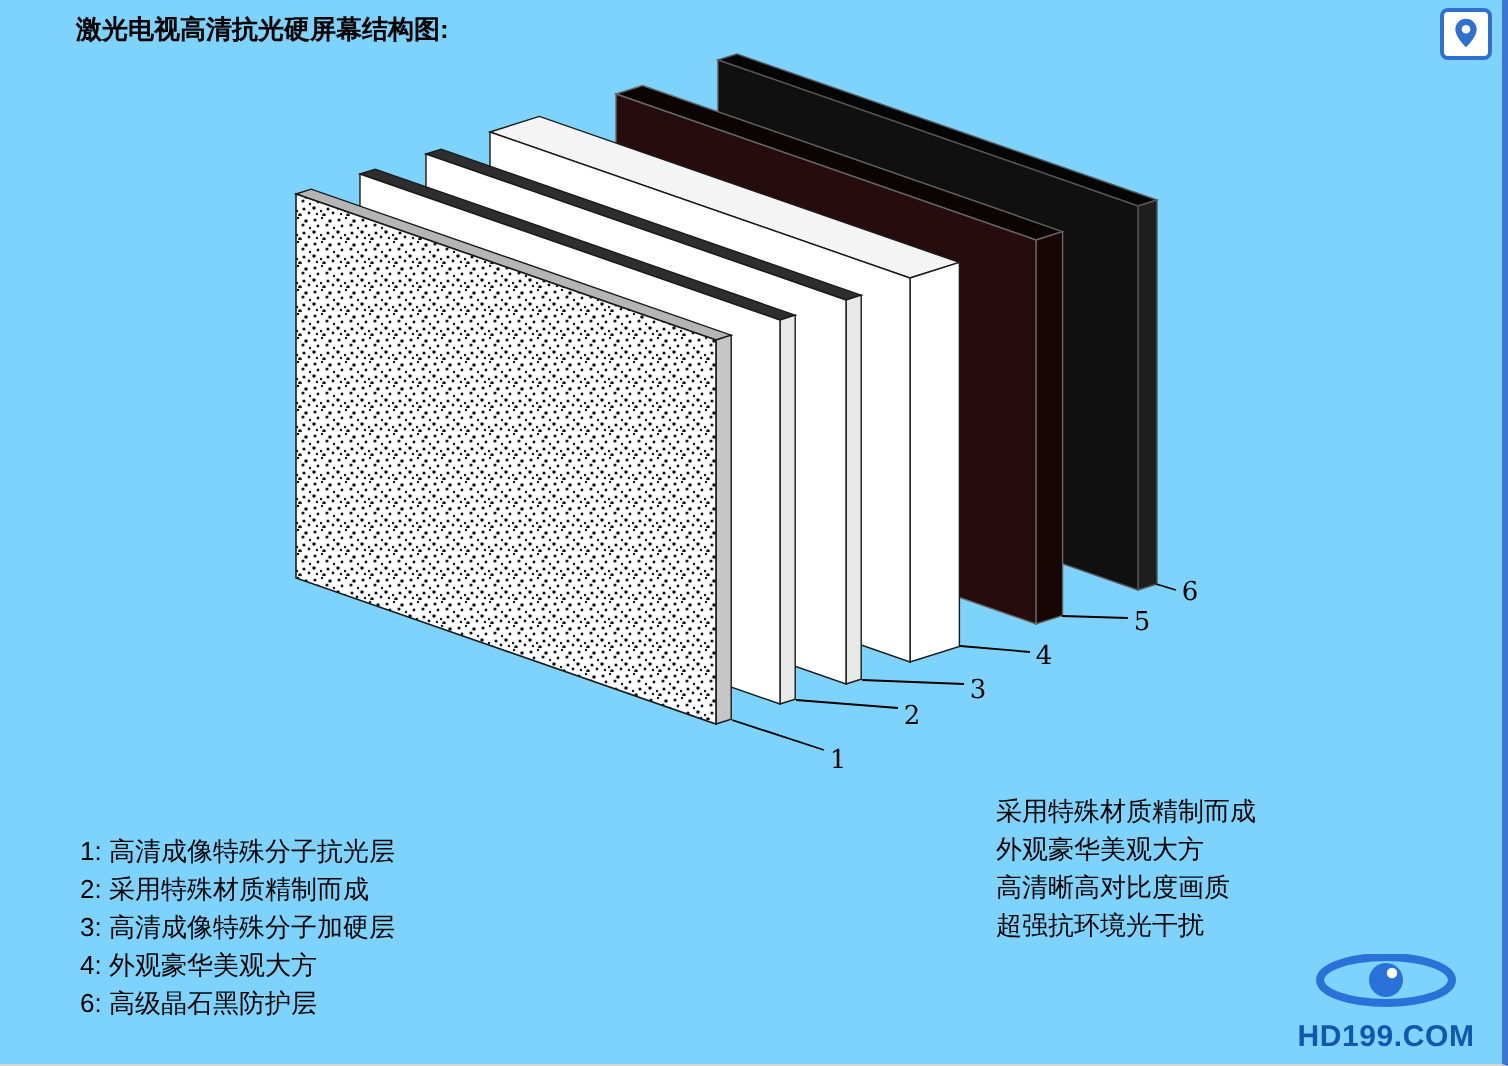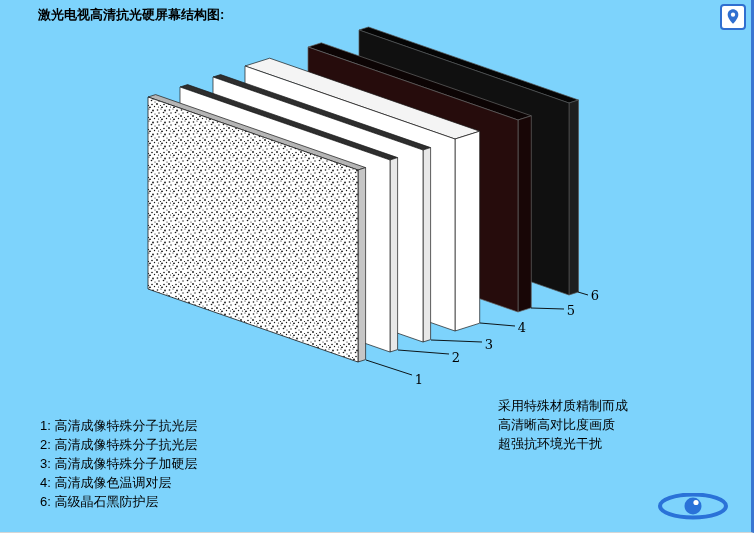--- a/index.html
+++ b/index.html
@@ -119,33 +119,35 @@
       <text x="456" y="362">2</text>
       <text x="489" y="349">3</text>
       <text x="522" y="332">4</text>
       <text x="571" y="315">5</text>
       <text x="595" y="300">6</text>
     </g>
   </svg>
 
   <div class="legend">
     <div>1: 高清成像特殊分子抗光层</div>
-    <div>2: 高清成像特殊分子抗光层</div>
+    <div>2: 采用特殊材质精制而成</div>
     <div>3: 高清成像特殊分子加硬层</div>
-    <div>4: 高清成像色温调对层</div>
+    <div>4: 外观豪华美观大方</div>
     <div>6: 高级晶石黑防护层</div>
   </div>
 
   <div class="features">
     <div>采用特殊材质精制而成</div>
+    <div>外观豪华美观大方</div>
     <div>高清晰高对比度画质</div>
     <div>超强抗环境光干扰</div>
   </div>
 
   <div class="logo">
     <svg width="100" height="30" viewBox="0 0 100 30">
       <ellipse cx="50" cy="13" rx="33" ry="11.5" fill="none" stroke="#2a72d8" stroke-width="4"></ellipse>
       <circle cx="50" cy="13" r="8.5" fill="#2a72d8"></circle>
       <circle cx="53" cy="9.5" r="2.6" fill="#ffffff"></circle>
     </svg>
+    <div class="logo-text">HD199.COM</div>
   </div>
 
 </div>
 
 </body></html>

